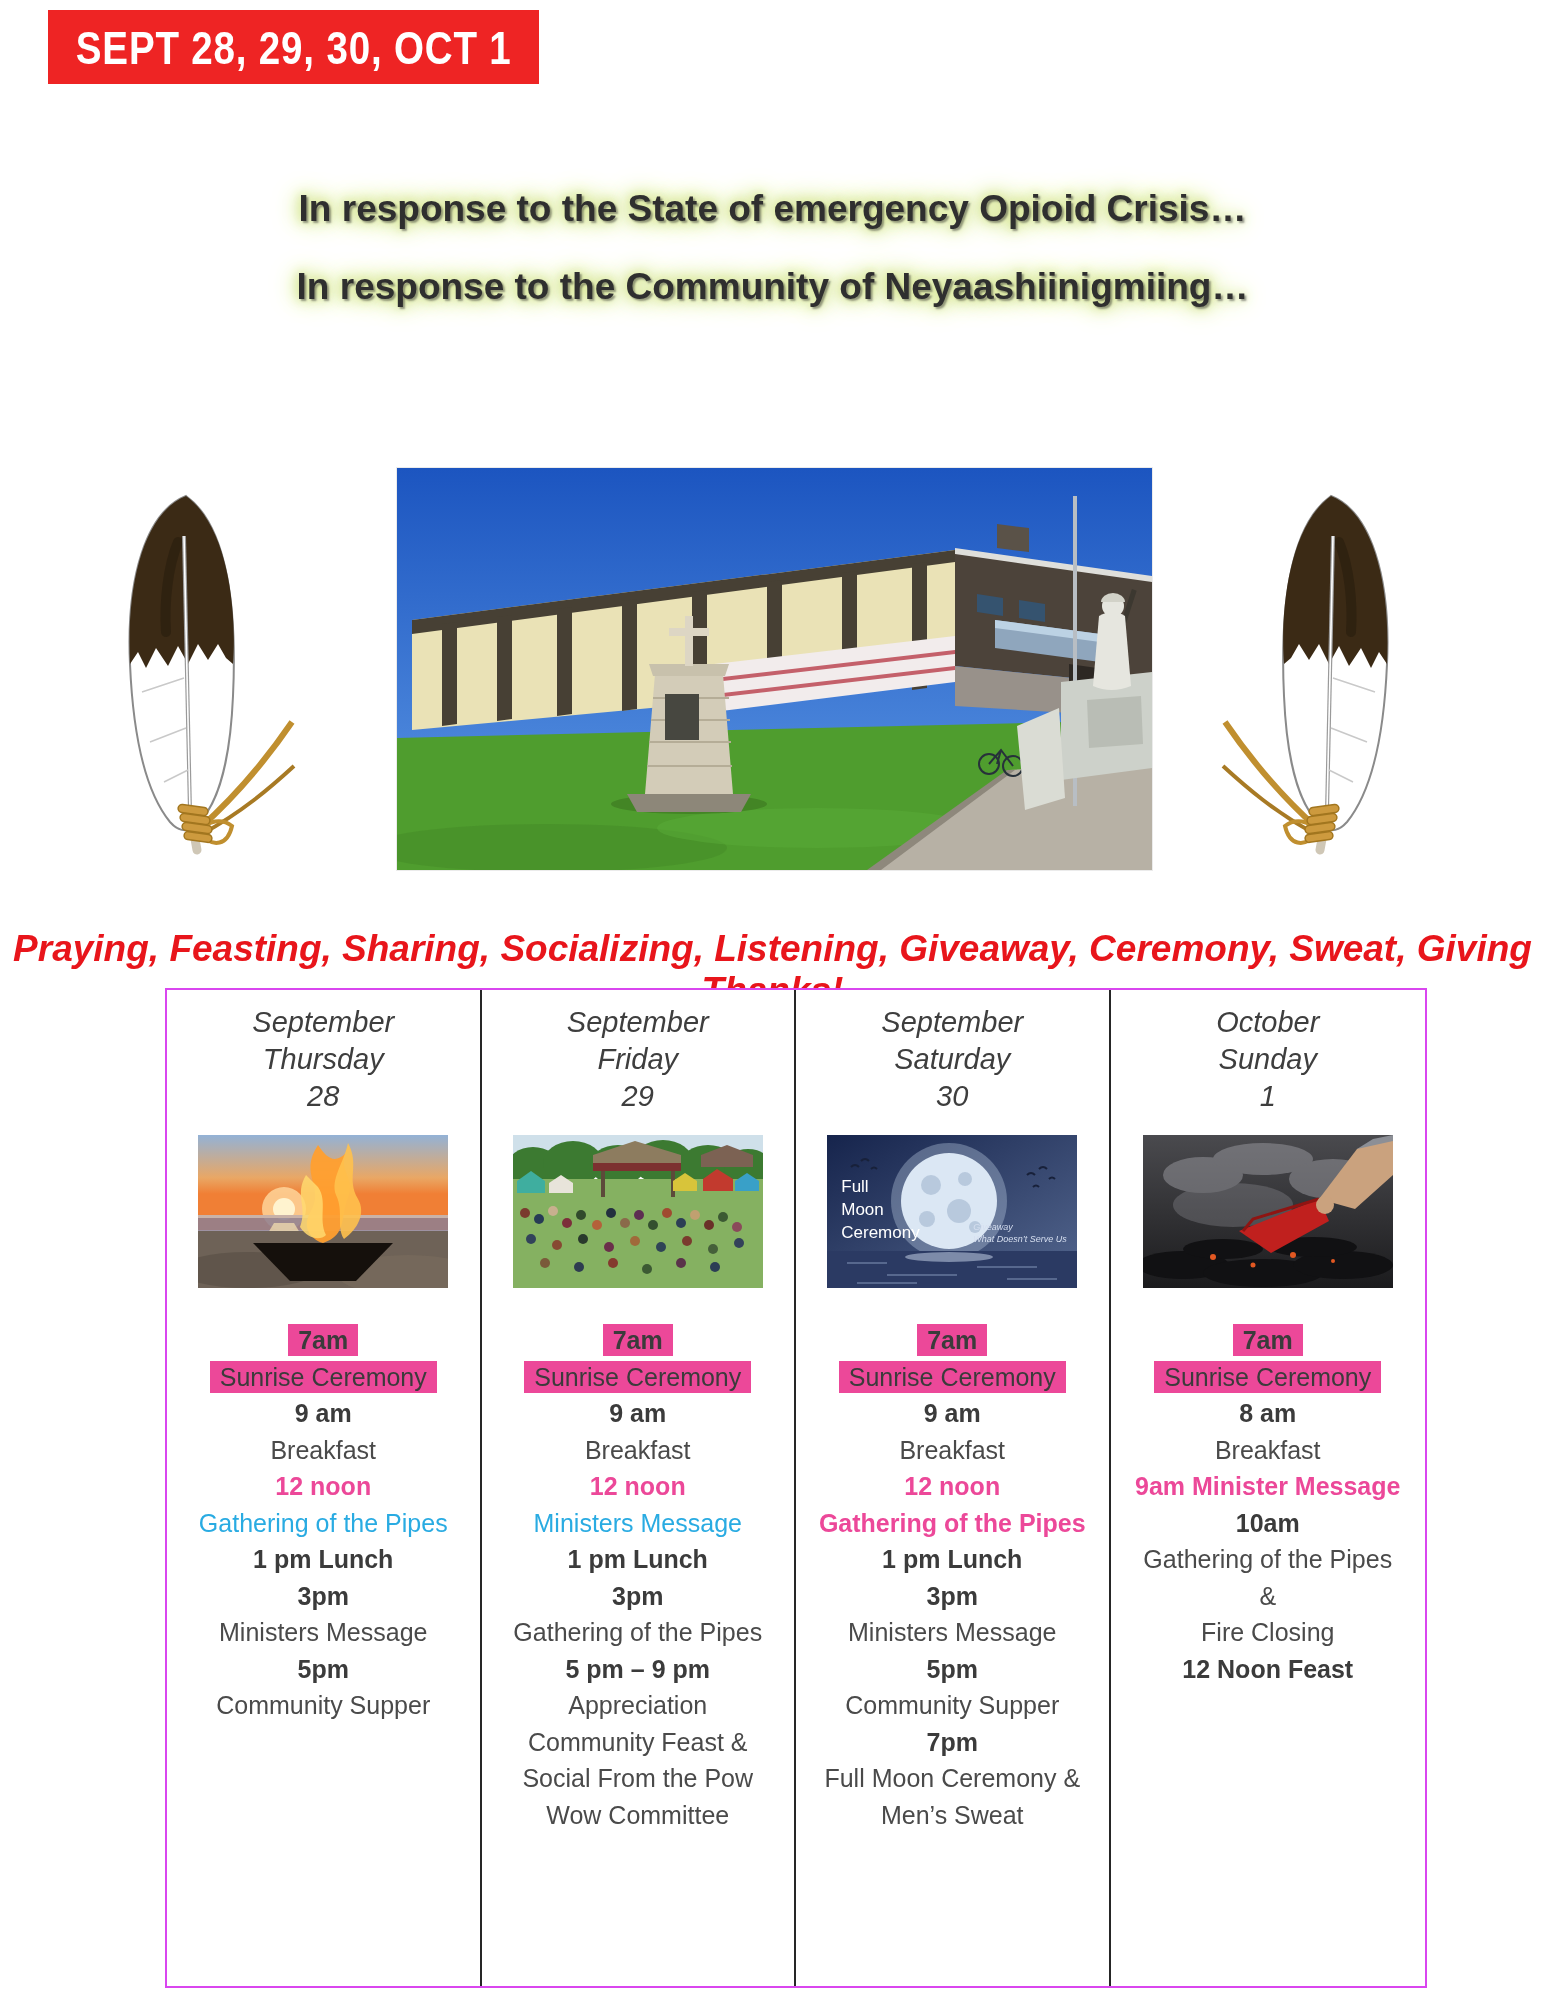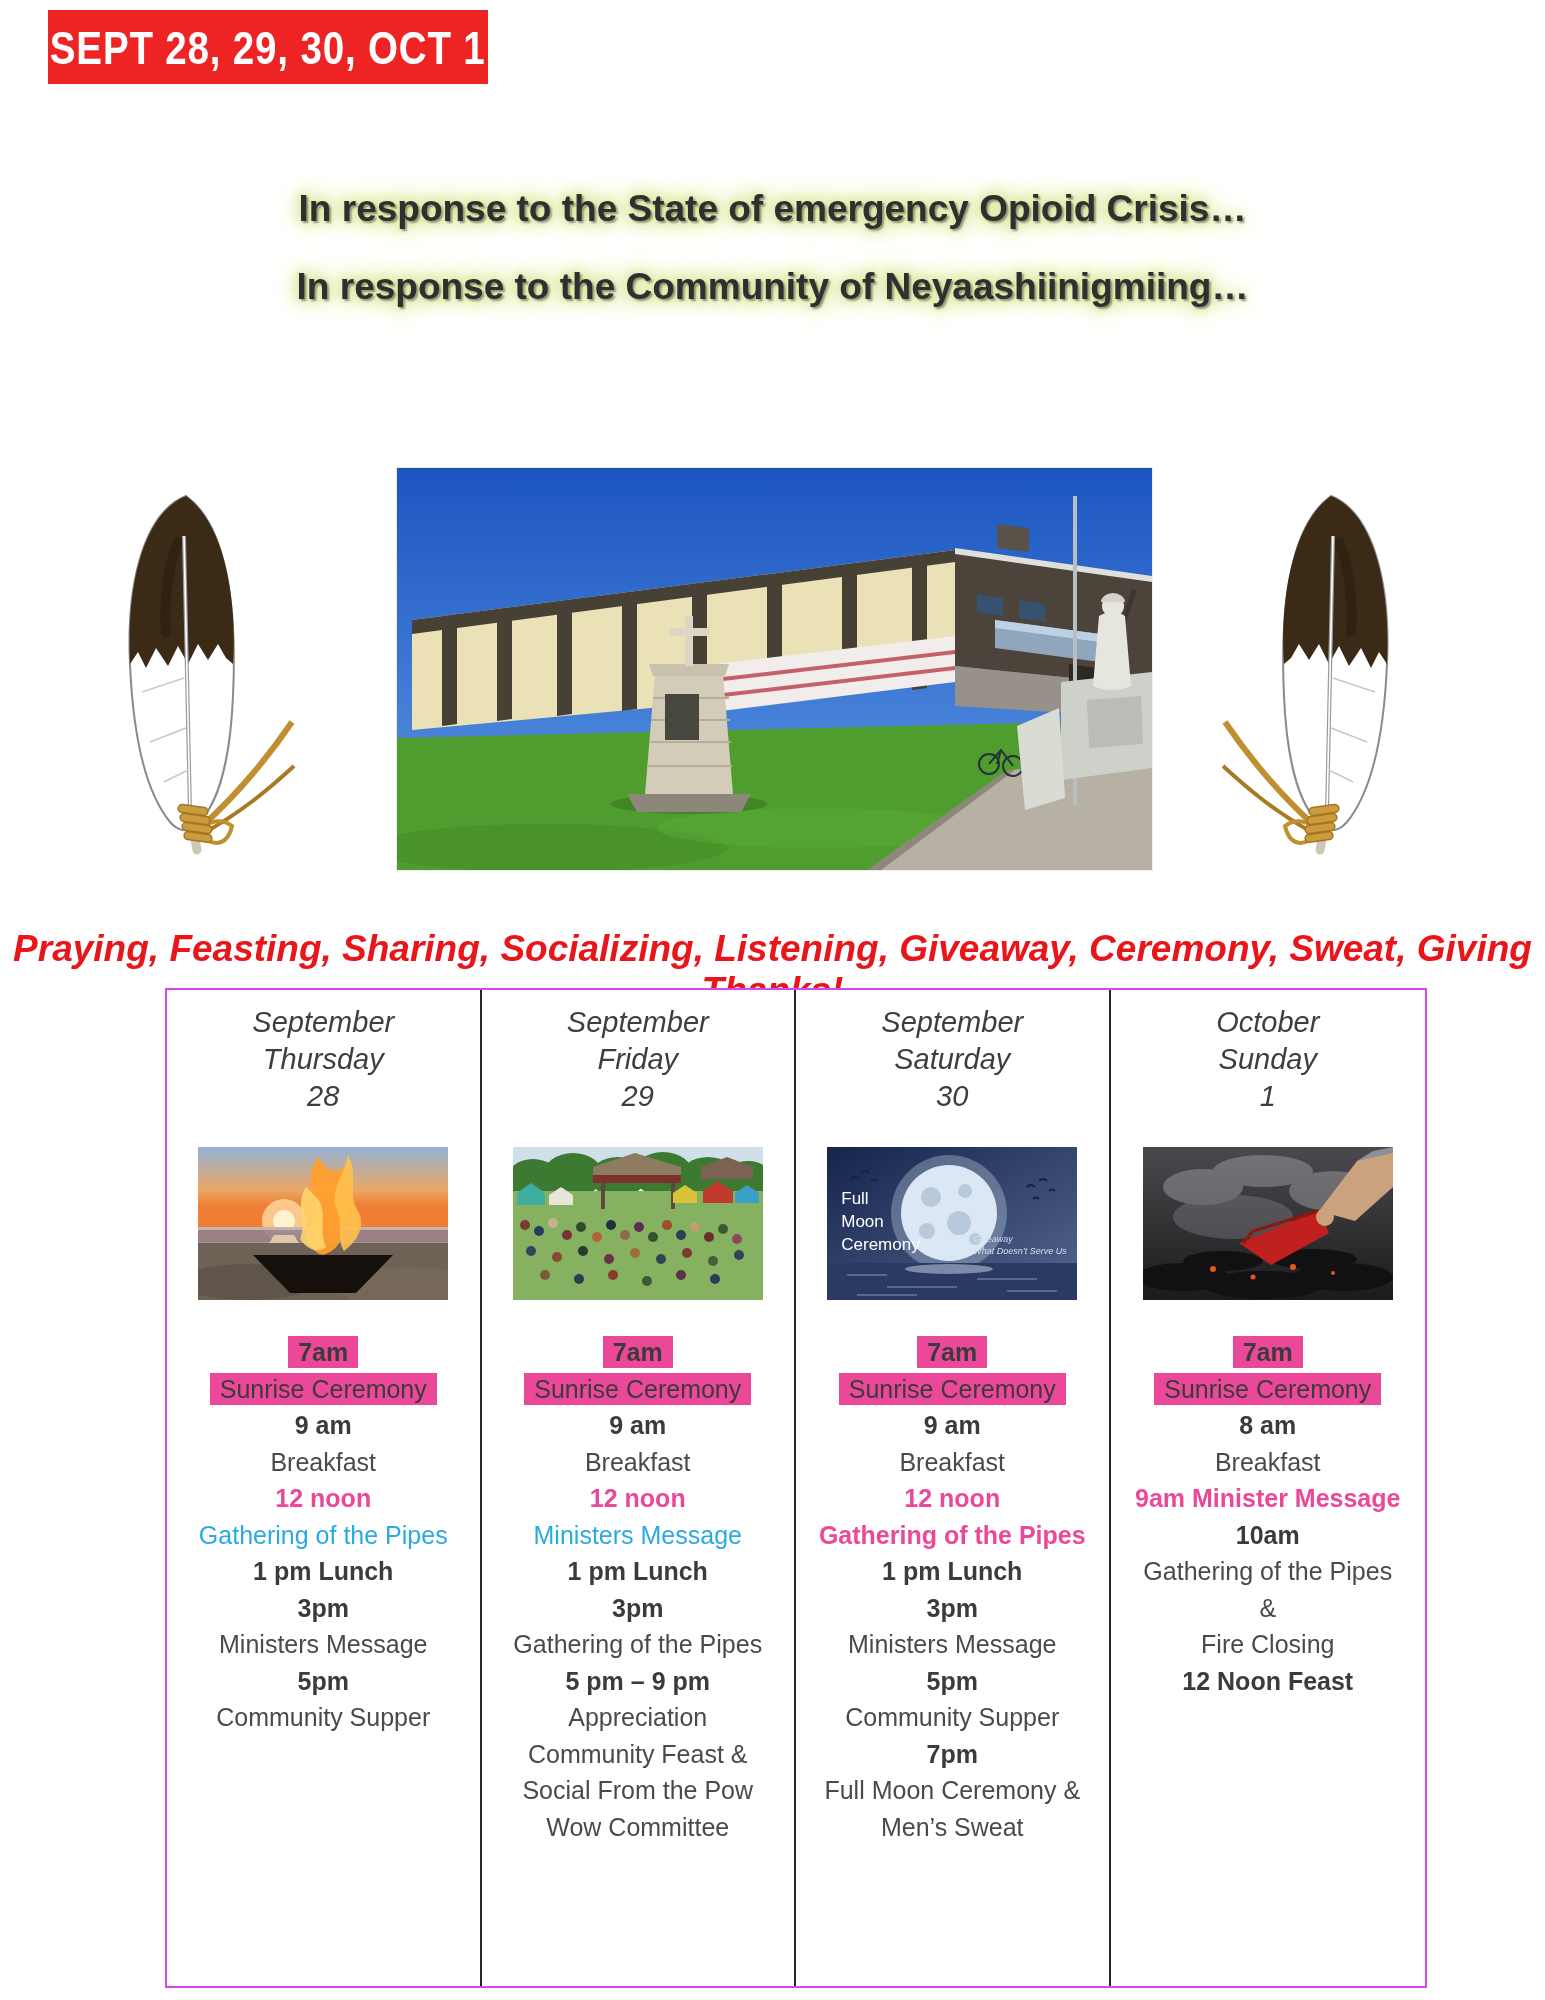--- a/index.html
+++ b/index.html
@@ -1,20 +1,20 @@
 <!DOCTYPE html>
 <html><head>
 <meta charset="utf-8">
 <style>
   html,body{margin:0;padding:0;background:#ffffff;}
   #page{position:relative;width:1545px;height:2000px;background:#ffffff;
         font-family:"Liberation Sans",sans-serif;overflow:hidden;}
 
   
-  .banner{position:absolute;left:48px;top:10px;width:440px;height:74px;
+  .banner{position:absolute;left:48px;top:10px;width:491px;height:74px;
           background:#ee2424;color:#ffffff;display:flex;align-items:center;justify-content:center;}
   .banner-text{font-weight:700;font-size:47px;letter-spacing:1px;white-space:nowrap;
                transform:scaleX(0.82);}
 
   
   .headline{position:absolute;left:0;width:100%;text-align:center;
             font-size:37px;font-weight:700;color:#2f2f2f;
             text-shadow:2px 2px 2px rgba(40,40,40,0.45),
                         0 0 8px #dcea9e,0 0 14px #d9e897,
                         0 0 22px #d9e897,0 0 30px #cfe284;}
@@ -33,21 +33,21 @@
   .tagline{position:absolute;left:0;top:928px;width:100%;text-align:center;
            font-size:37px;font-weight:700;font-style:italic;color:#e8151b;}
 
   
   .sched-table{position:absolute;left:165px;top:988px;width:1262px;height:1000px;
          border:2px solid #d946ef;display:grid;grid-template-columns:repeat(4,1fr);
          background:#ffffff;box-sizing:border-box;}
   .cell{border-right:2px solid #262626;padding-top:14px;box-sizing:border-box;}
   .cell:last-child{border-right:none;}
   .hdr{text-align:center;font-style:italic;font-size:29px;line-height:37px;color:#3e3e3e;}
-  .cell-img{position:relative;width:250px;height:153px;margin:32px auto 0;overflow:hidden;}
+  .cell-img{position:relative;width:250px;height:153px;margin:20px auto 0;overflow:hidden;}
   .cell-img svg{display:block;width:100%;height:100%;}
   .sched{margin-top:34px;text-align:center;}
   .sched-line{font-size:25px;line-height:36.5px;color:#4a4a4a;}
   .s-bold{font-weight:700;color:#3b3b3b;}
   .s-hl-bold{font-weight:700;color:#3b3b3b;}
   .s-hl{color:#3b3b3b;}
   .s-blue{color:#29abe2;}
   .s-blue-bold{color:#ec4899;font-weight:700;}
   .sched-line span.hl{background:#ec4899;padding:2px 10px;}
 

